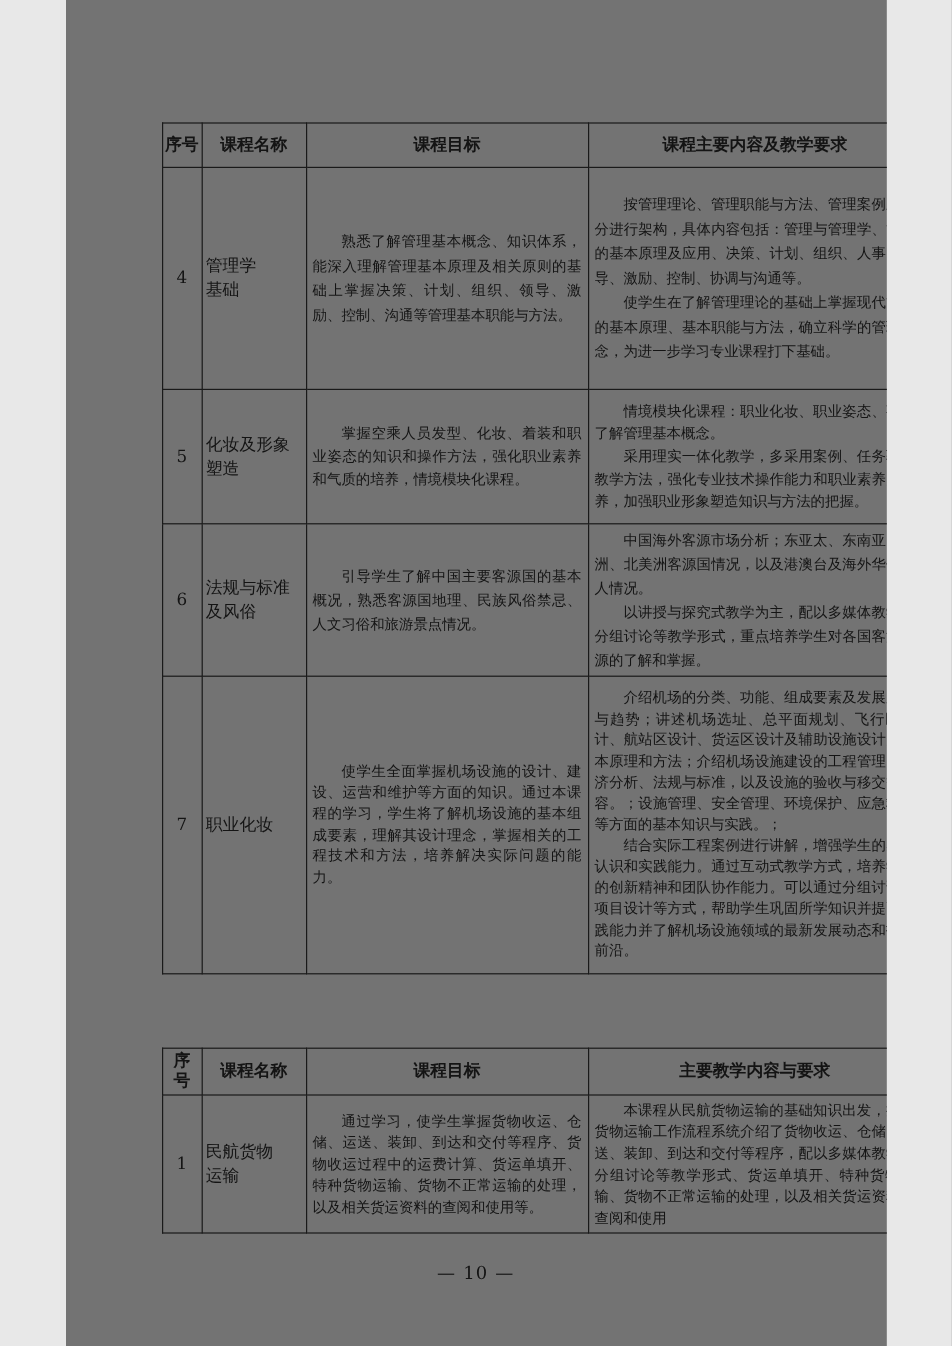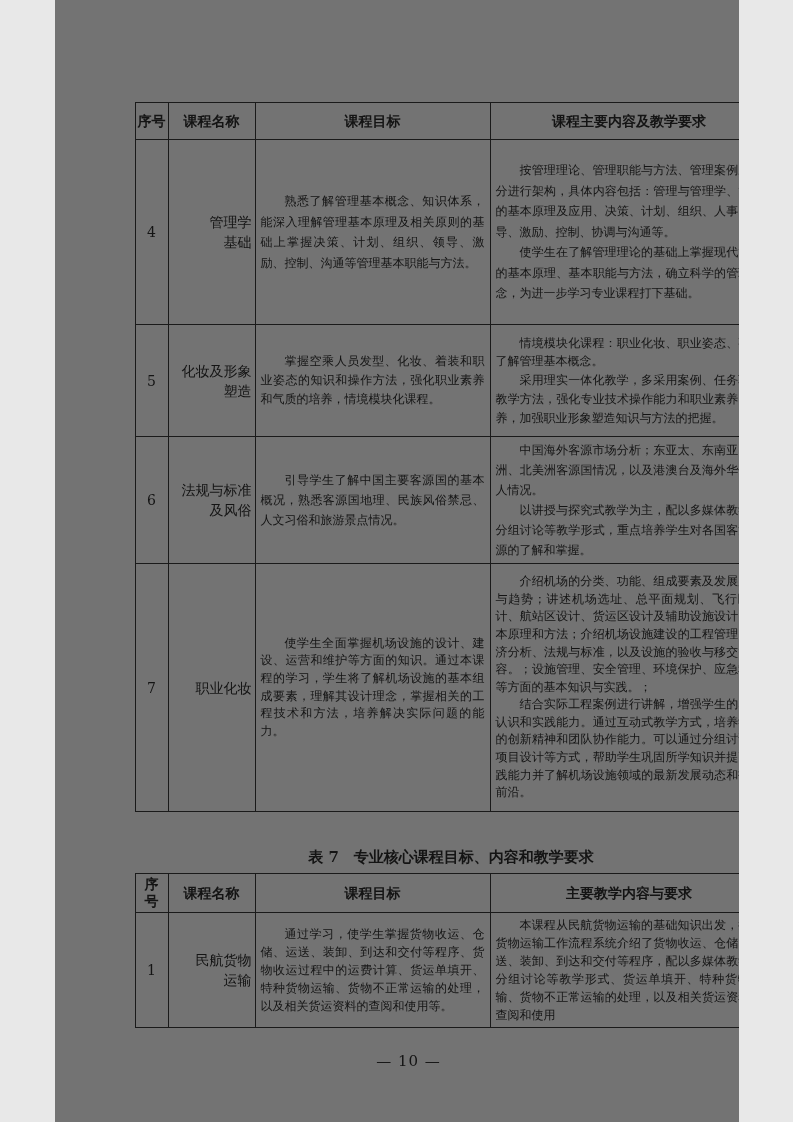--- a/index.html
+++ b/index.html
@@ -37,21 +37,21 @@
     padding: 2px;
   }
   .t1 thead tr { height: 37px; }
   .t2 thead tr { height: 39px; }
   td.seq-cell {
     text-align: center;
     font-size: 14px;
     font-family: "DejaVu Serif", "Liberation Serif", serif;
   }
   td.name-cell {
-    text-align: right;
+    text-align: left;
     font-size: 14px;
     padding: 2px 3px;
   }
   td.name-cell .name-line { display: block; line-height: 20px; }
   td.obj-cell, td.cont-cell {
     font-size: 12px;
     text-align: justify;
     padding: 3px 5px;
   }
   td p { margin: 0; text-indent: 2em; word-break: break-all; }
@@ -77,21 +77,21 @@
     left: 80px;
     width: 633px;
     text-align: center;
     font-weight: bold;
     font-size: 15px;
     line-height: 18px;
   }
   .page-footer {
     position: absolute;
     top: 1052px;
-    left: 12px;
+    left: 0;
     width: 100%;
     text-align: center;
     font-size: 15px;
     letter-spacing: 1px;
   }
 </style>
 </head>
 <body>
 
 <div class="page">
@@ -163,21 +163,20 @@
           <p>使学生全面掌握机场设施的设计、建设、运营和维护等方面的知识。通过本课程的学习，学生将了解机场设施的基本组成要素，理解其设计理念，掌握相关的工程技术和方法，培养解决实际问题的能力。</p>
         </td>
         <td class="cont-cell">
           <p>介绍机场的分类、功能、组成要素及发展历史与趋势；讲述机场选址、总平面规划、飞行区设计、航站区设计、货运区设计及辅助设施设计的基本原理和方法；介绍机场设施建设的工程管理、经济分析、法规与标准，以及设施的验收与移交等内容。；设施管理、安全管理、环境保护、应急救援等方面的基本知识与实践。；</p>
           <p>结合实际工程案例进行讲解，增强学生的感性认识和实践能力。通过互动式教学方式，培养学生的创新精神和团队协作能力。可以通过分组讨论、项目设计等方式，帮助学生巩固所学知识并提高实践能力并了解机场设施领域的最新发展动态和技术前沿。</p>
         </td>
       </tr>
     </tbody>
   </table>
 
-  <div class="table2-title">表 7　专业核心课程目标、内容和教学要求</div>
 
   <table class="doc-table t2">
     <colgroup>
       <col style="width:33px">
         <col style="width:87px">
         <col style="width:235px">
         <col style="width:278px">
     </colgroup>
     <thead>
       <tr>

